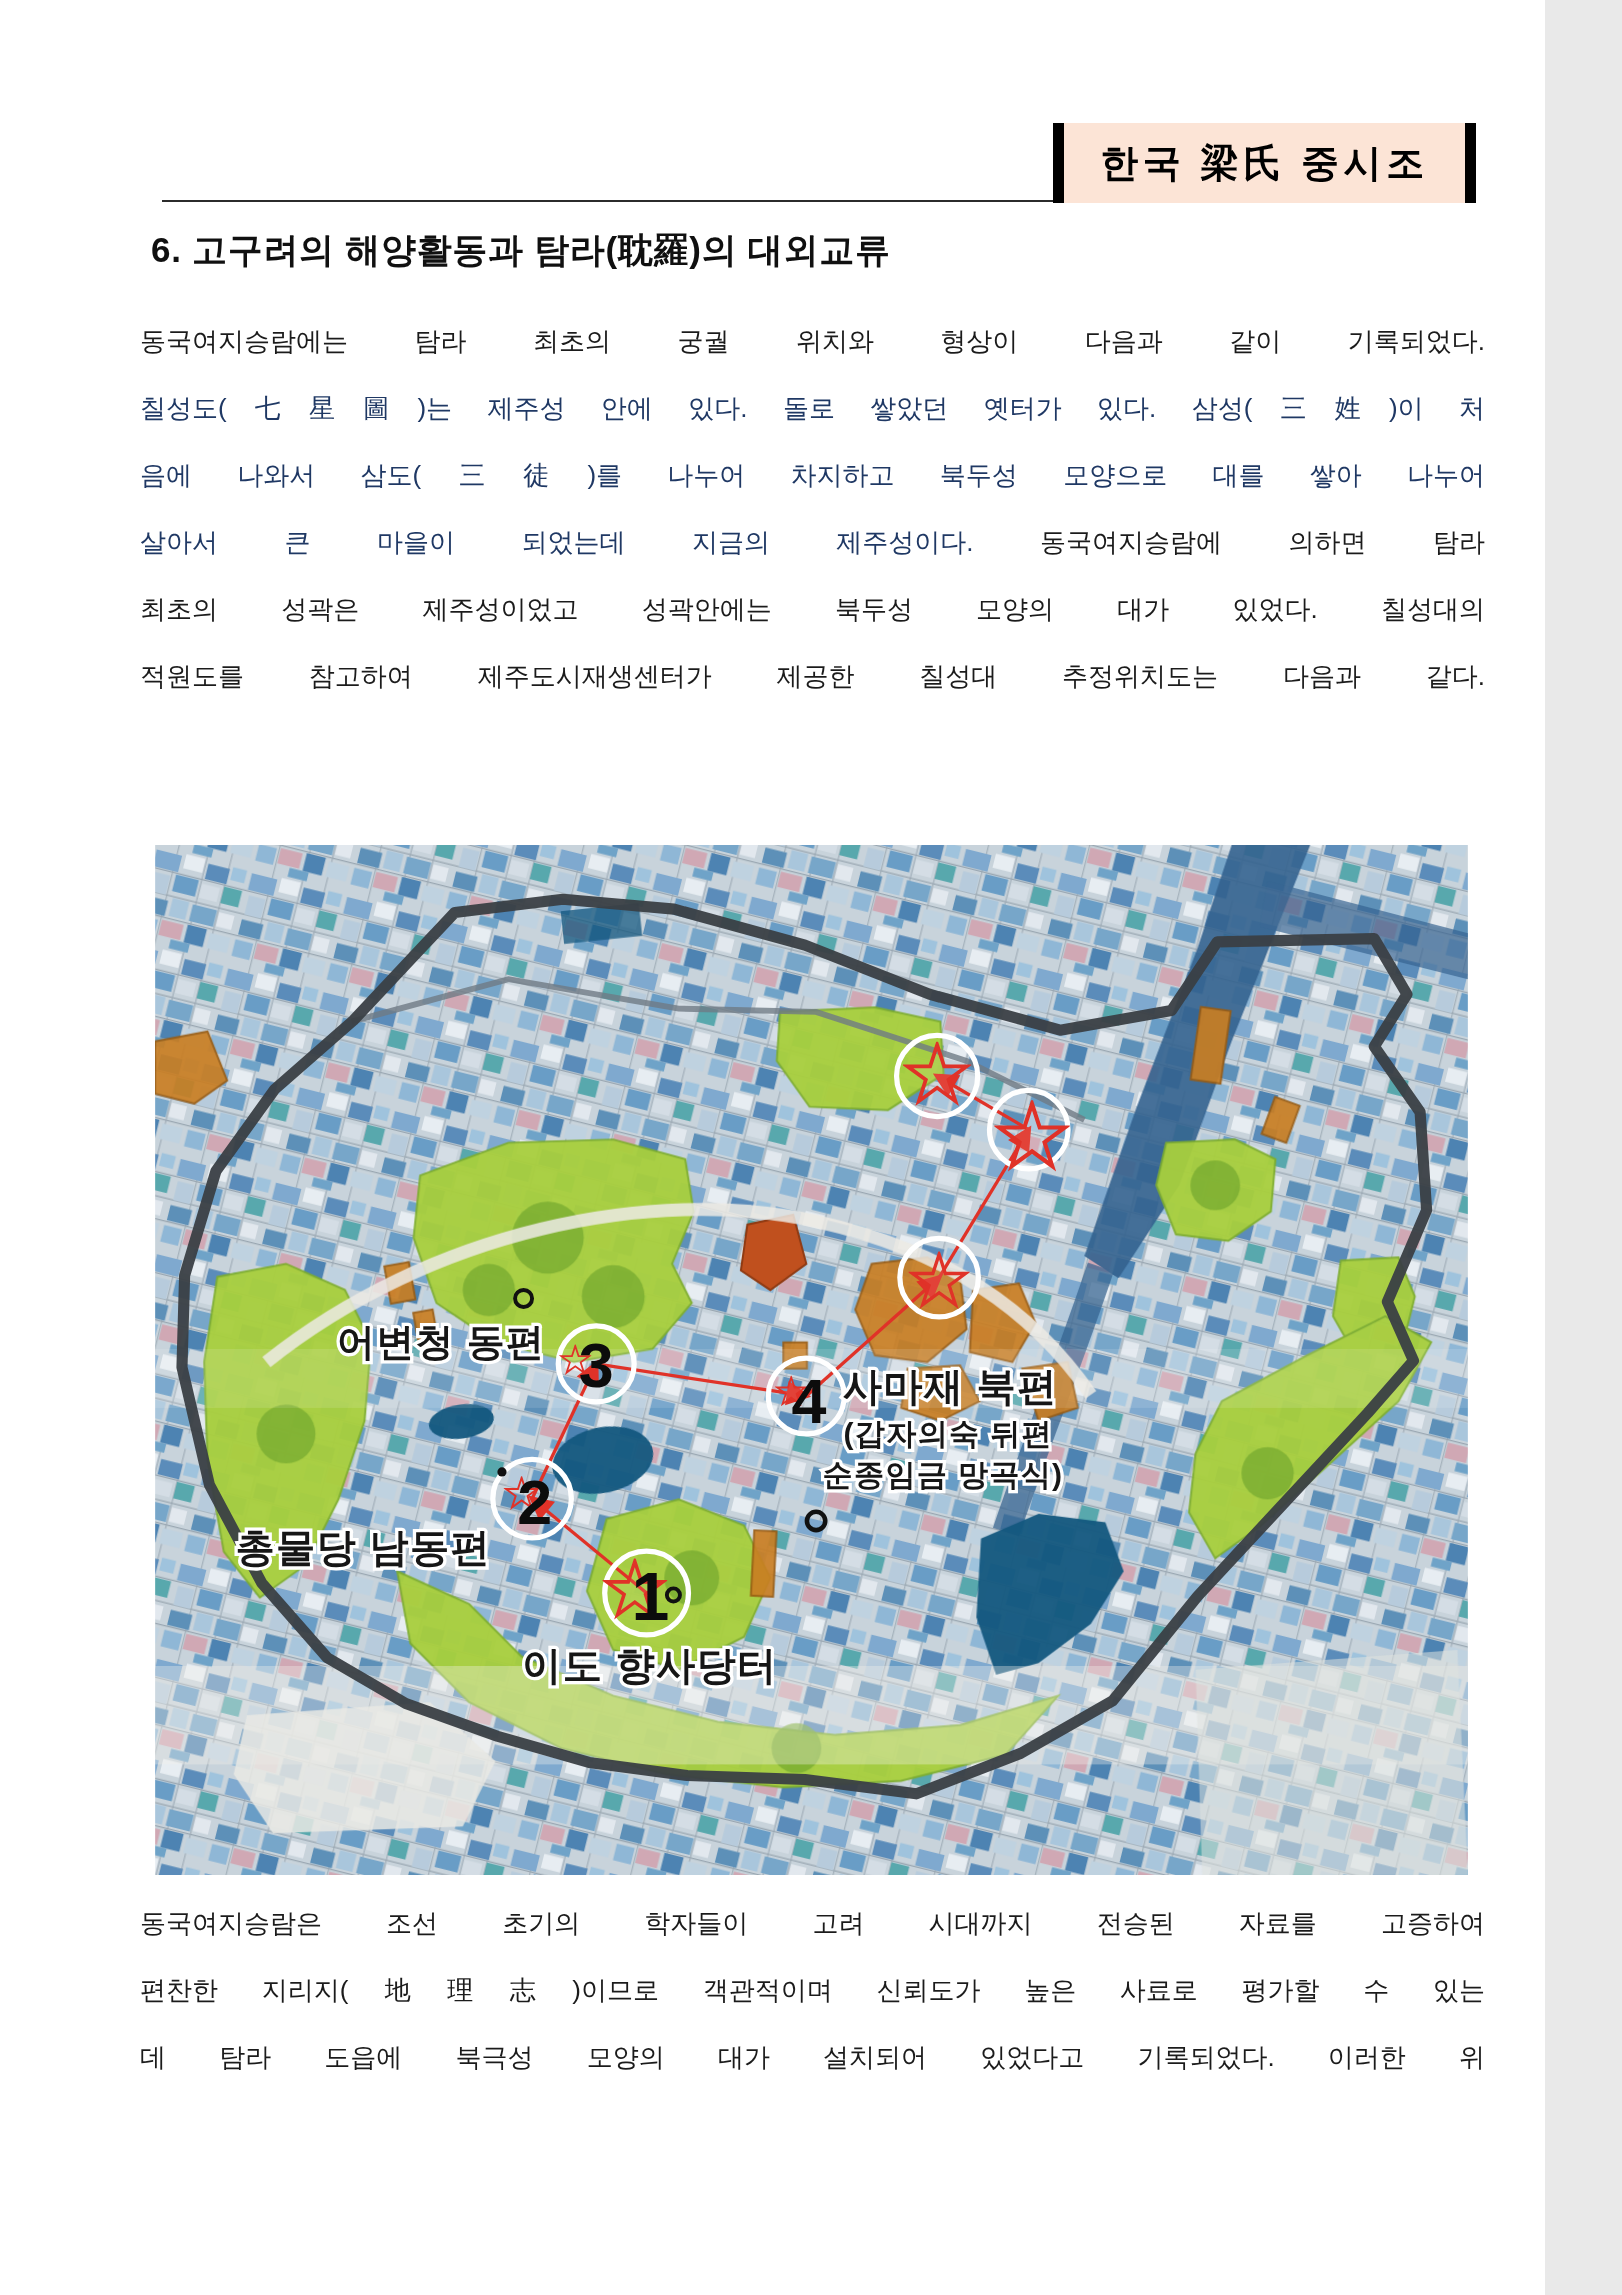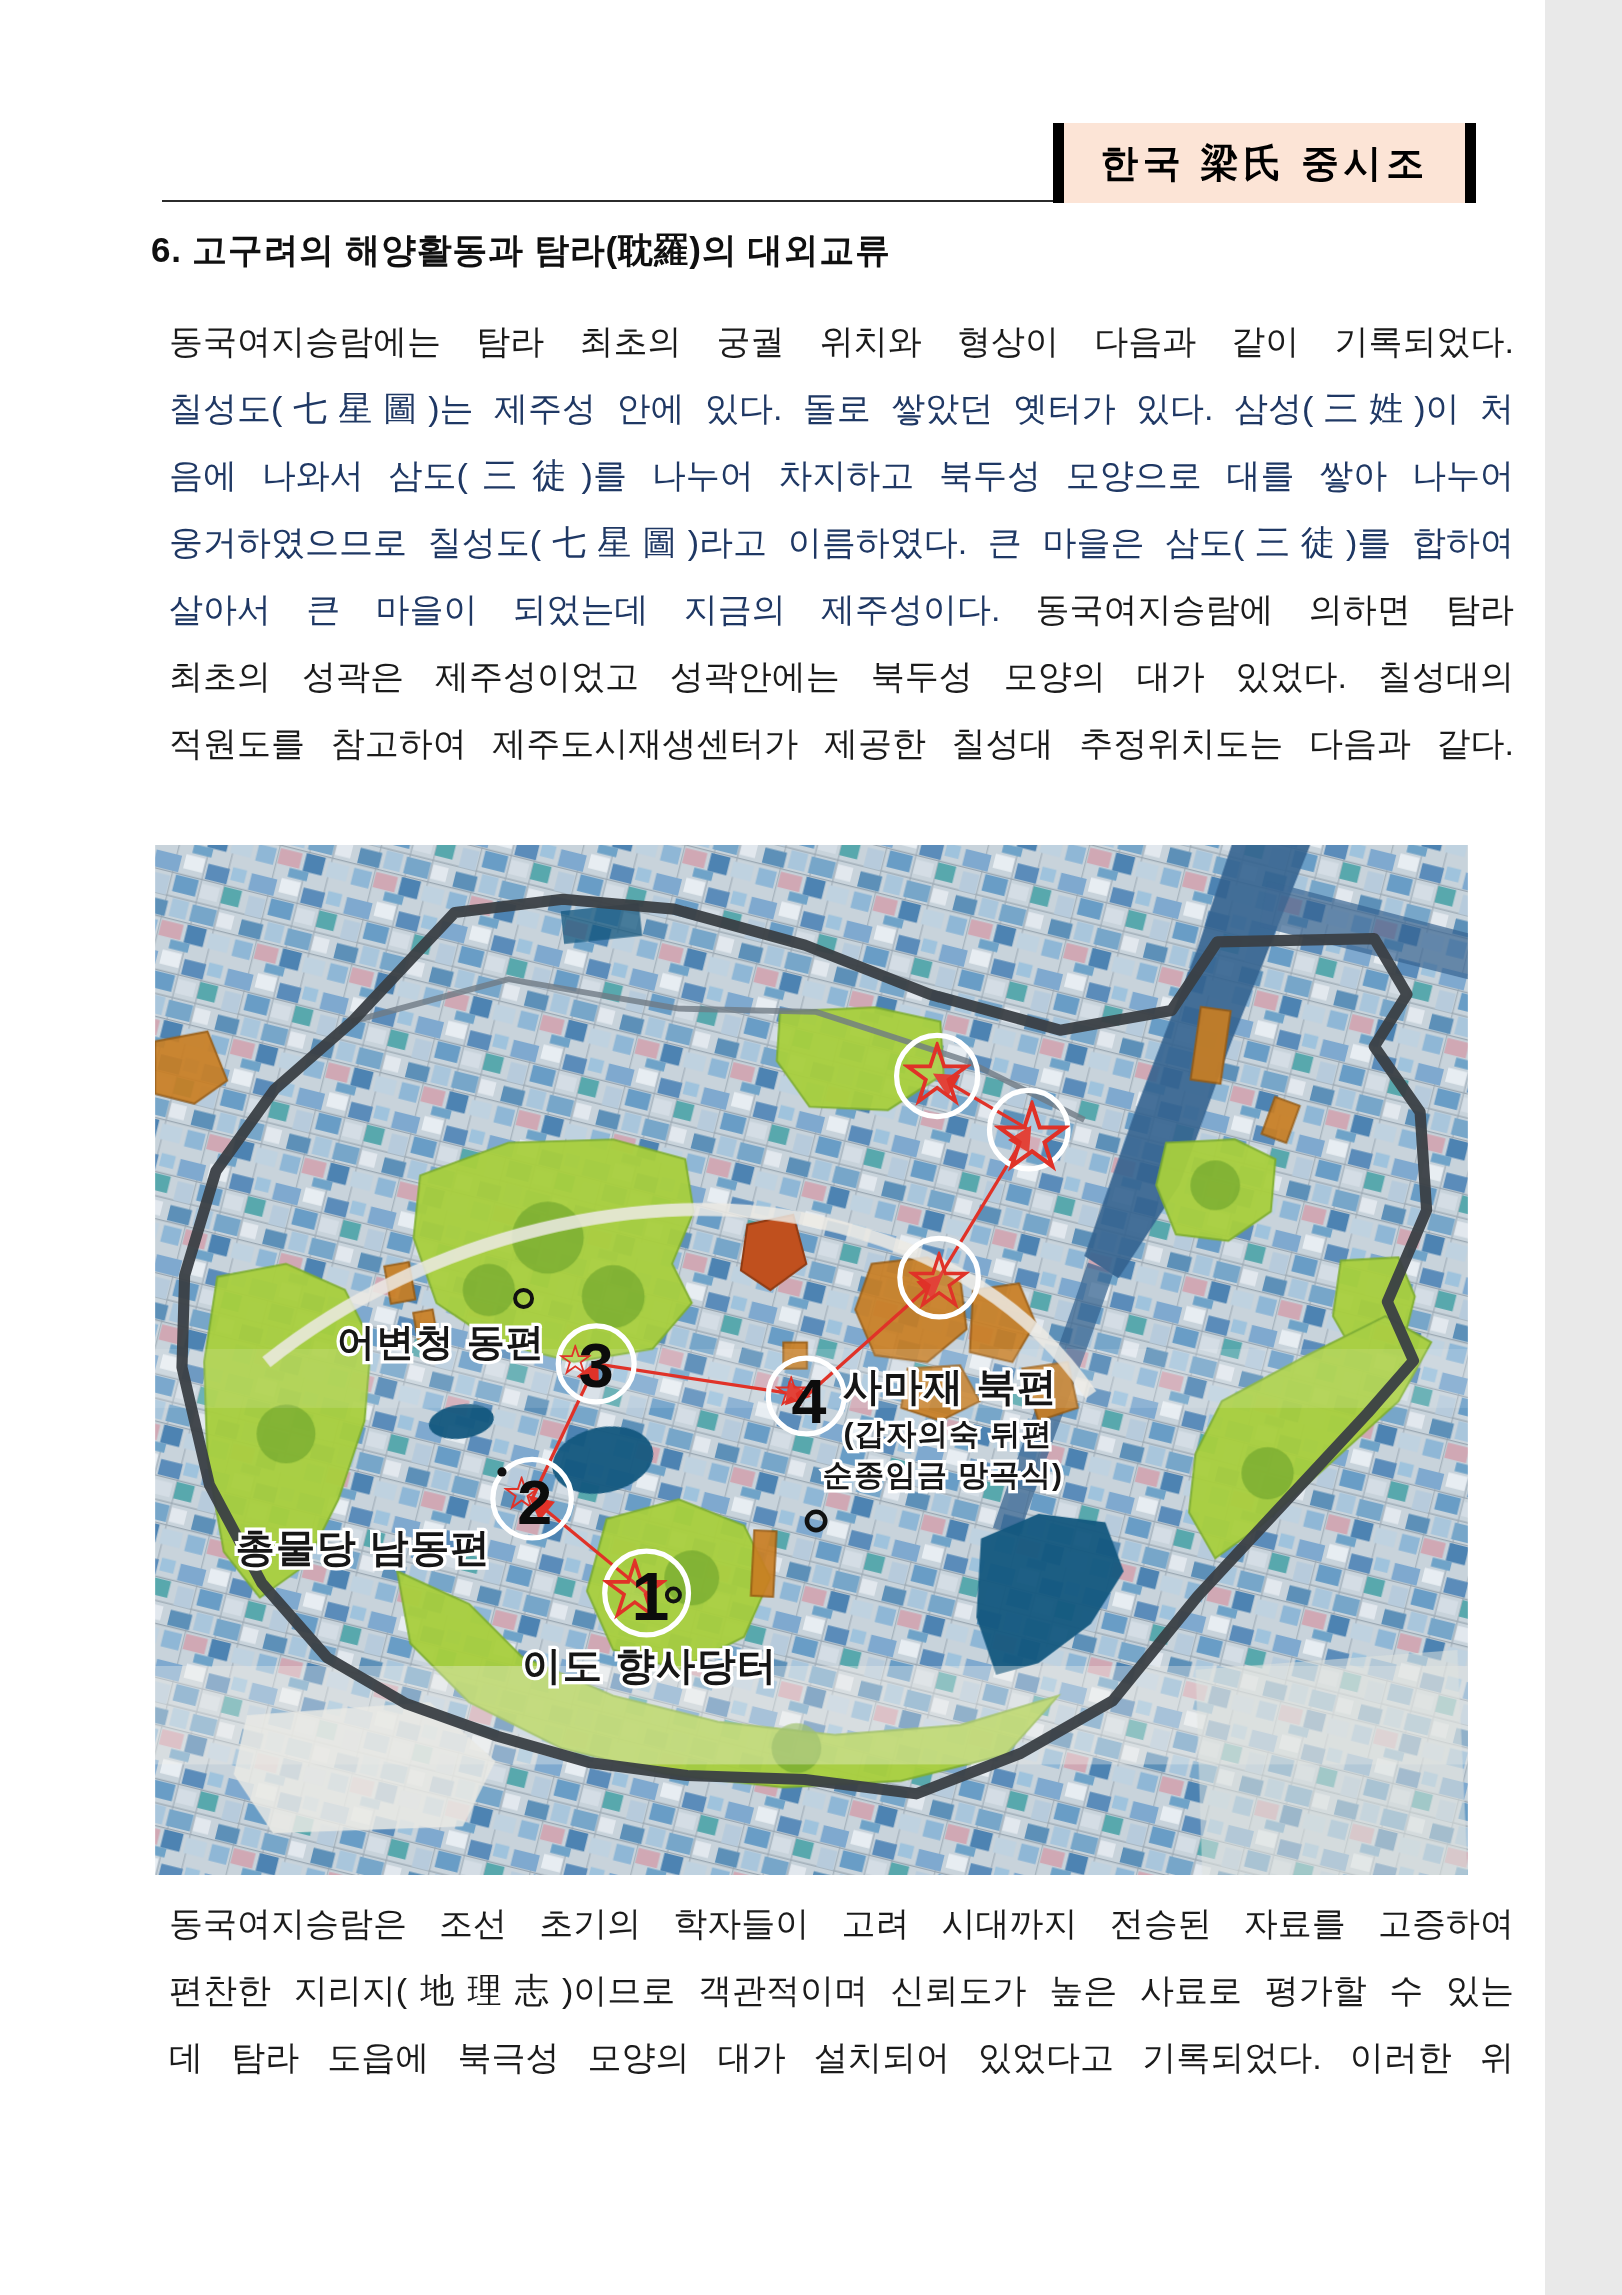--- a/index.html
+++ b/index.html
@@ -9,21 +9,21 @@
   .badge{position:absolute;left:1053px;top:123px;width:423px;height:80px;
          background:var(--badge-bg,#fce4d6);display:flex;align-items:center;}
   .badge .bar{width:11px;height:80px;background:#000;flex:0 0 auto;}
   .badge .badge-text{flex:1;text-align:center;font-size:38px;font-weight:700;
          letter-spacing:4.6px;color:#000;white-space:nowrap;}
   .rule{position:absolute;left:162px;top:200px;width:891px;height:2px;background:#2b2b2b;}
   
   .heading{position:absolute;left:151px;top:227px;width:1345px;font-size:35px;font-weight:700;
            letter-spacing:0.7px;color:#101010;white-space:nowrap;}
   
-  .para{position:absolute;left:169px;width:1345px;font-size:34px;font-weight:400;}
+  .para{position:absolute;left:140px;width:1345px;font-size:26px;font-weight:400;}
   .para .line{height:67px;line-height:67px;text-align:justify;text-align-last:justify;
               word-break:keep-all;white-space:normal;}
   .para .line span{color:var(--body,#1b1b1b);}
   .para .line span.blue{color:var(--quote,#1f3864);margin-top:32px;}
   #para-top{top:308px;}
   #para-bottom{top:1890px;}
   
   .map-wrap{position:absolute;left:155px;top:845px;width:1313px;height:1030px;}
   .map-wrap svg{display:block;}
   text.map-label{font-family:"Liberation Sans","DejaVu Sans",sans-serif;font-weight:700;
@@ -41,21 +41,20 @@
     <span class="bar"></span>
   </div>
   <div class="rule"></div>
 
   <div class="heading">6. 고구려의 해양활동과 탐라(耽羅)의 대외교류</div>
 
   <div class="para" id="para-top">
     <div class="line"><span>동국여지승람에는 탐라 최초의 궁궐 위치와 형상이 다음과 같이 기록되었다.</span></div>
     <div class="line"><span class="blue">칠성도(七星圖)는 제주성 안에 있다. 돌로 쌓았던 옛터가 있다. 삼성(三姓)이 처</span></div>
     <div class="line"><span class="blue">음에 나와서 삼도(三徒)를 나누어 차지하고 북두성 모양으로 대를 쌓아 나누어</span></div>
-    <div class="line"><span class="blue">웅거하였으므로 칠성도(七星圖)라고 이름하였다. 큰 마을은 삼도(三徒)를 합하여</span></div>
     <div class="line"><span class="blue">살아서 큰 마을이 되었는데 지금의 제주성이다.</span> <span>동국여지승람에 의하면 탐라</span></div>
     <div class="line"><span>최초의 성곽은 제주성이었고 성곽안에는 북두성 모양의 대가 있었다. 칠성대의</span></div>
     <div class="line"><span>적원도를 참고하여 제주도시재생센터가 제공한 칠성대 추정위치도는 다음과 같다.</span></div>
   </div>
 
   <div class="map-wrap">
     <svg width="1313" height="1030" viewBox="0 0 2006 1574">
       <defs>
         <pattern id="blocks" width="150" height="150" patternUnits="userSpaceOnUse" patternTransform="rotate(14)">
           <rect width="150" height="150" fill="#c8d3db"></rect>

